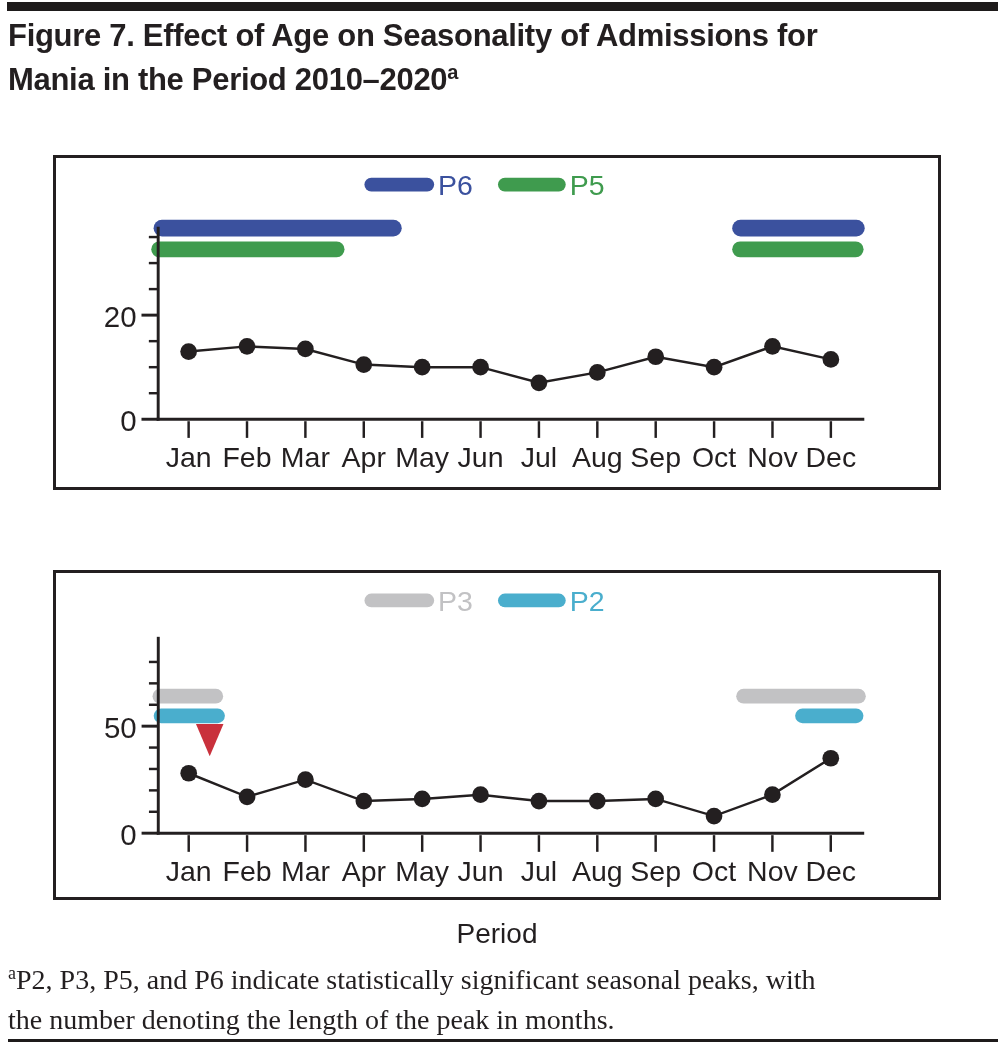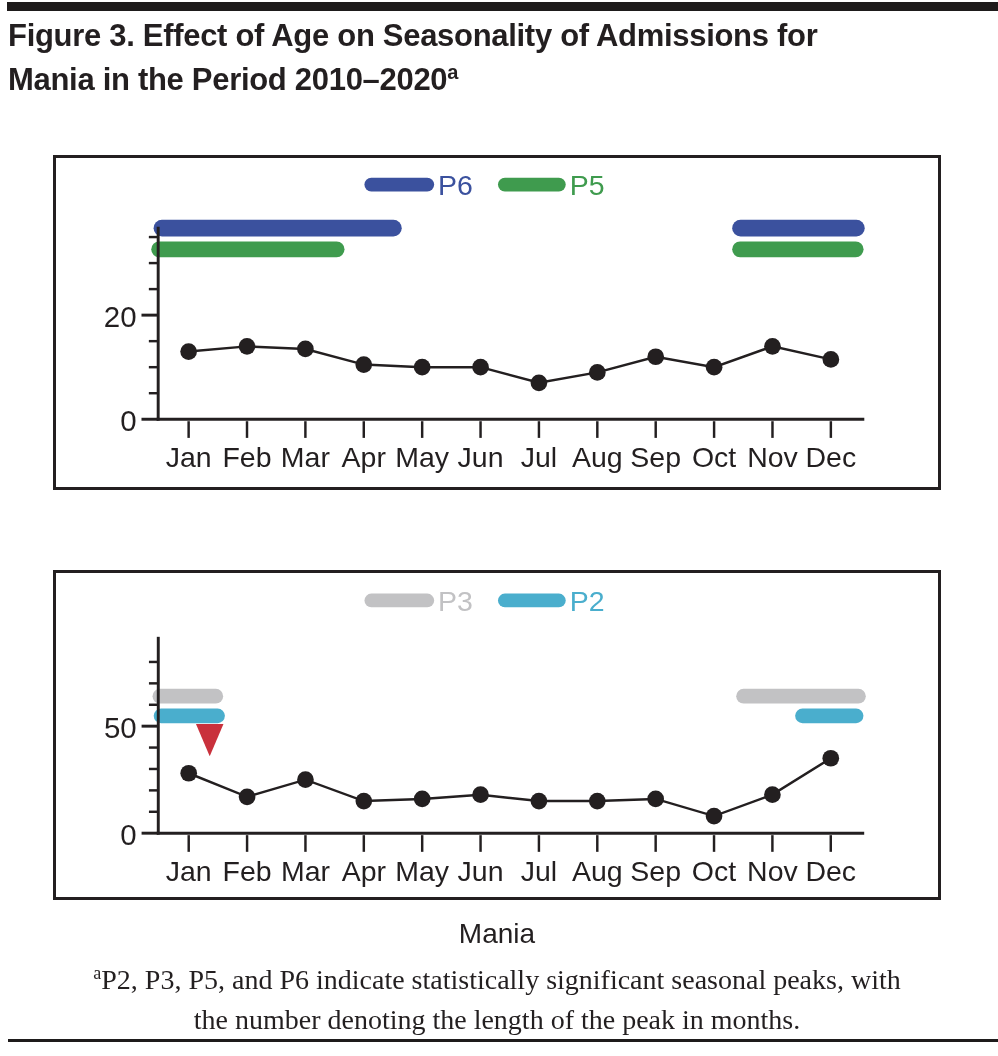--- a/index.html
+++ b/index.html
@@ -9,32 +9,32 @@
   #top-bar{left:7px;top:2px;width:991px;height:9px;background:#1e1b1b;}
   #fig-title{left:8px;top:18px;width:965px;font-size:31px;font-weight:bold;line-height:36px;letter-spacing:-0.3px;}
   #fig-title sup{font-size:20px;}
   .panel-label{left:55px;width:880px;font-size:25px;line-height:28px;}
   #panel-a-label{top:108px;}
   #panel-b-label{top:521px;}
   .chart-box{left:53px;width:888px;background:#ffffff;border:3px solid #231f20;box-sizing:border-box;display:block;}
   #panel-a-chart{top:155px;height:335px;}
   #panel-b-chart{top:570px;height:330px;}
   #xaxis-title{left:53px;top:918px;width:888px;text-align:center;font-size:28px;}
-  #footnote{left:8px;top:953px;width:978px;font-family:"Liberation Serif",serif;font-size:28px;line-height:40px;text-align:center;}
+  #footnote{left:8px;top:953px;width:978px;font-family:"Liberation Serif",serif;font-size:28px;line-height:40px;}
   #footnote sup{font-size:18px;}
   #footnote .indent{display:inline-block;}
   #bottom-rule{left:8px;top:1039px;width:990px;height:3px;background:#1e1b1b;}
 </style>
 </head>
 <body>
 
 <div id="page">
   <div id="top-bar" class="abs"></div>
 
-  <div id="fig-title" class="abs"><span>Figure 3. Effect of Age on Seasonality of Admissions for</span><br><span>Mania in the Period 2010–2020</span><sup>a</sup></div>
+  <div id="fig-title" class="abs"><span>Figure 7. Effect of Age on Seasonality of Admissions for</span><br><span>Mania in the Period 2010–2020</span><sup>a</sup></div>
 
 
   <svg id="panel-a-chart" class="abs chart-box" xmlns="http://www.w3.org/2000/svg" viewBox="0 0 888 335">
       <rect x="309" y="20" width="71" height="14" rx="7" fill="#3b519e"></rect>
       <text x="384" y="28" font-size="29" fill="#3b519e" dominant-baseline="central" font-family="&quot;Liberation Sans&quot;,sans-serif">P6</text>
       <rect x="445" y="20" width="69" height="14" rx="7" fill="#3f9b4e"></rect>
       <text x="518" y="28" font-size="29" fill="#3f9b4e" dominant-baseline="central" font-family="&quot;Liberation Sans&quot;,sans-serif">P5</text>
       <rect x="94.33" y="63" width="252.66250000000002" height="17" rx="8.5" fill="#3b519e"></rect>
       <rect x="91.952" y="85" width="196.7795" height="16" rx="8" fill="#3f9b4e"></rect>
       <rect x="683.4795" y="63" width="134.95149999999998" height="17" rx="8.5" fill="#3b519e"></rect>
@@ -146,18 +146,18 @@
       <circle cx="367.8" cy="230.12" r="8.5" fill="#231f20"></circle>
       <circle cx="427.25" cy="225.76" r="8.5" fill="#231f20"></circle>
       <circle cx="486.70000000000005" cy="232.3" r="8.5" fill="#231f20"></circle>
       <circle cx="546.1500000000001" cy="232.3" r="8.5" fill="#231f20"></circle>
       <circle cx="605.6" cy="230.12" r="8.5" fill="#231f20"></circle>
       <circle cx="665.0500000000001" cy="247.56" r="8.5" fill="#231f20"></circle>
       <circle cx="724.5" cy="225.76" r="8.5" fill="#231f20"></circle>
       <circle cx="783.95" cy="188.7" r="8.5" fill="#231f20"></circle>
     </svg>
 
-  <div id="xaxis-title" class="abs">Mania</div>
+  <div id="xaxis-title" class="abs">Period</div>
 
   <div id="footnote" class="abs"><sup>a</sup><span>P2, P3, P5, and P6 indicate statistically significant seasonal peaks, with</span><br><span class="indent">the number denoting the length of the peak in months.</span></div>
 
   <div id="bottom-rule" class="abs"></div>
 </div>
 
 </body></html>

